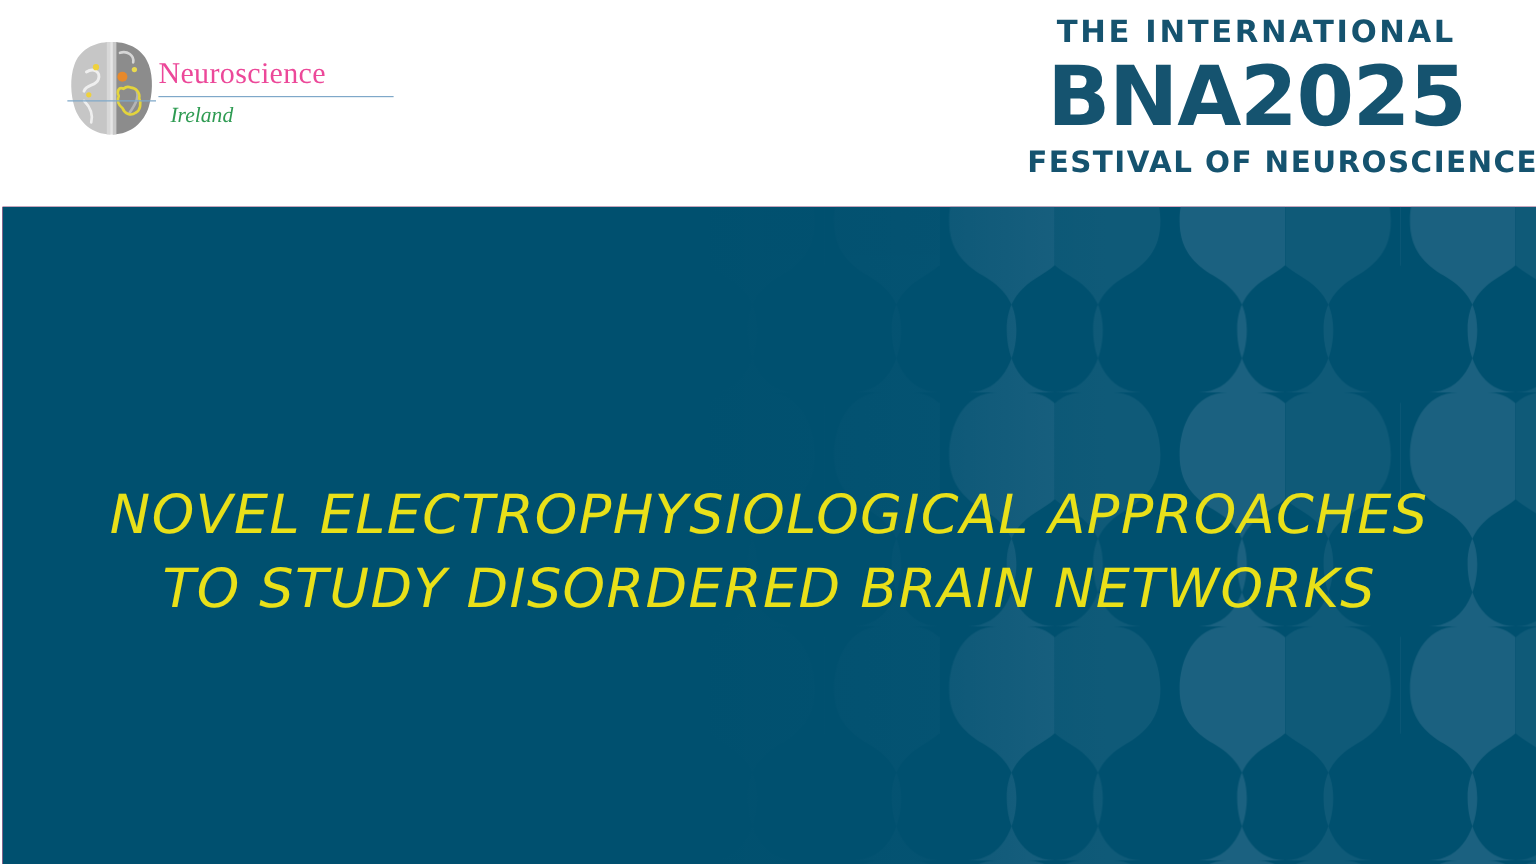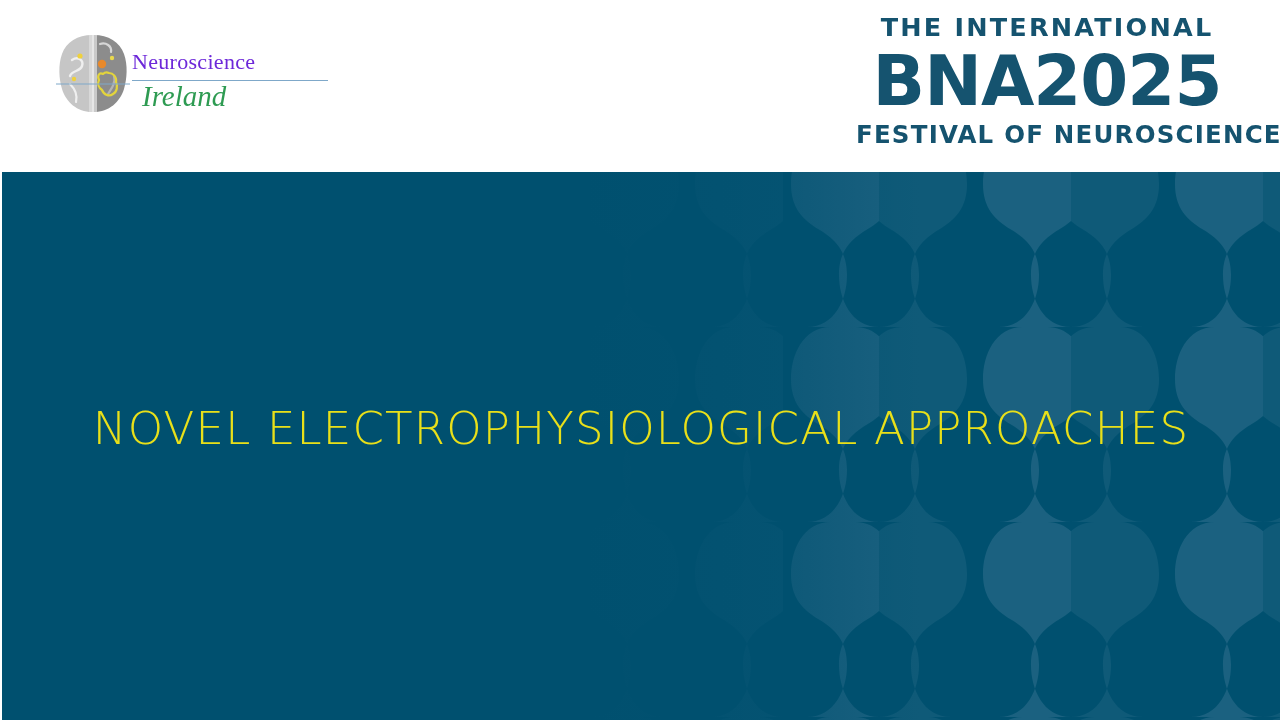--- a/index.html
+++ b/index.html
@@ -47,36 +47,36 @@
     height: 84px;
   }
   .ni-wordmark {
     position: absolute;
     left: 76px;
     top: 16px;
     width: 196px;
   }
   .ni-word-top {
     font-family: "Liberation Serif", serif;
-    font-size: 22px;
+    font-size: 25px;
     line-height: 32px;
-    color: #6d28d9;
+    color: #ec4899;
     letter-spacing: 0.3px;
     white-space: nowrap;
   }
   .ni-rule {
     height: 1px;
     background: #7FA8C9;
     width: 196px;
     margin: 2px 0 1px 0;
   }
   .ni-word-bottom {
     font-family: "Liberation Serif", serif;
     font-style: italic;
-    font-size: 29px;
+    font-size: 18px;
     line-height: 28px;
     color: #2E9B52;
     padding-left: 10px;
     white-space: nowrap;
   }
 
   
   .bna-logo {
     position: absolute;
     right: 42px;
@@ -113,20 +113,21 @@
 
   
   .teal-panel {
     position: absolute;
     left: 2px;
     top: 172px;
     width: 1278px;
     height: 548px;
     background: #be185d;
     overflow: hidden;
+    font-style: italic;
   }
   .pattern-layer {
     position: absolute;
     left: 0;
     top: 0;
     width: 1278px;
     height: 548px;
   }
 
   
@@ -211,20 +212,21 @@
           <stop offset="60%" stop-color="#00506F" stop-opacity="0.55"></stop>
           <stop offset="72%" stop-color="#00506F" stop-opacity="0"></stop>
           <stop offset="100%" stop-color="#00506F" stop-opacity="0"></stop>
         </linearGradient>
       </defs>
       <rect x="0" y="0" width="1278" height="548" fill="url(#fadeLeft)"></rect>
     </svg>
 
     <div class="title-block">
       <div class="title-line">NOVEL ELECTROPHYSIOLOGICAL APPROACHES</div>
+      <div class="title-line">TO STUDY DISORDERED BRAIN NETWORKS</div>
     </div>
   </div>
 
   <div class="header-band">
 
     <div class="ni-logo">
       <svg class="ni-mark" viewBox="0 0 74 84" xmlns="http://www.w3.org/2000/svg">
 
         <path d="M36,3 C22,3 10,10 6,22 C2,33 3,47 6,57 C10,70 21,80 36,80 Z" fill="#C6C6C6"></path>
 

